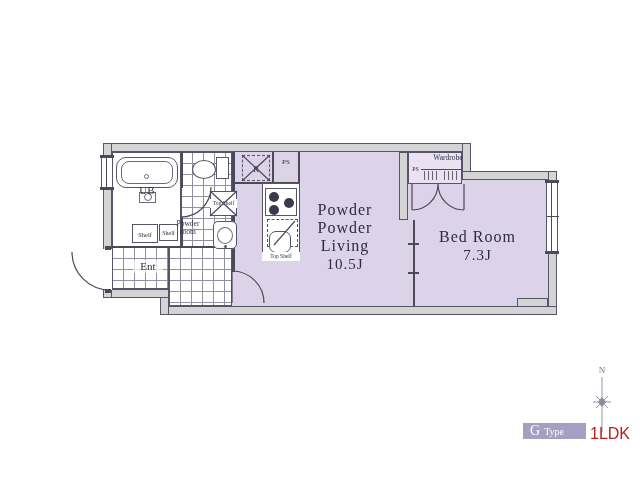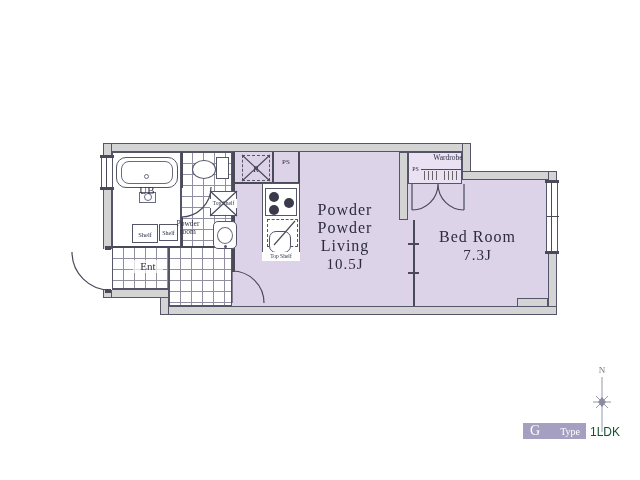--- a/index.html
+++ b/index.html
@@ -150,17 +150,17 @@
       <path d="M596 396 L608 408 M596 408 L608 396"></path>
     </g>
     <path d="M602 397 L606 402 L602 407 L598 402 Z" fill="#8a8aa0" stroke="none"></path>
   </svg>
 
   <div class="abs lbl" style="left:596px;top:366px;width:12px;height:10px;font-size:9px;color:#777;">N</div>
 
 
   <div class="abs badge" style="left:523px;top:423px;width:63px;height:16px;">
     <span style="font-size:14px;margin-left:7px;">G</span>
-    <span style="font-size:10px;margin-left:20px;">Type</span>
+    <span style="font-size:10px;margin-left:4px;">Type</span>
   </div>
-  <div class="abs sans" style="left:590px;top:425px;width:40px;height:14px;font-size:12px;color:#14532d;">1LDK</div>
+  <div class="abs sans" style="left:590px;top:425px;width:40px;height:14px;font-size:16px;color:#b91c1c;">1LDK</div>
 
 </div>
 
 </body></html>

